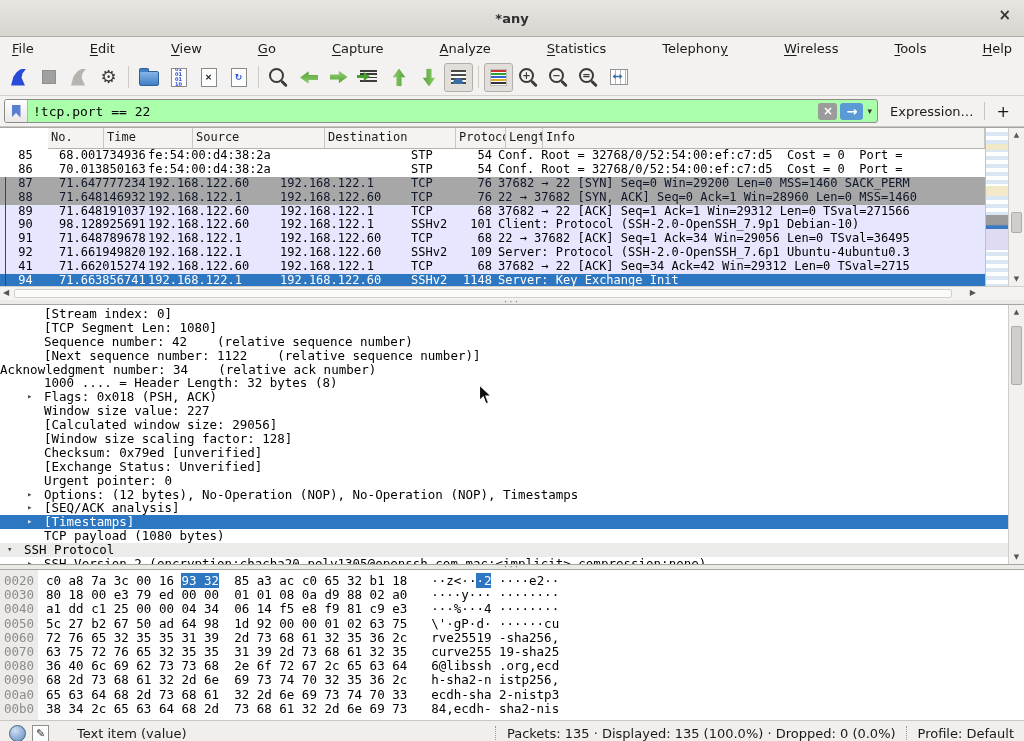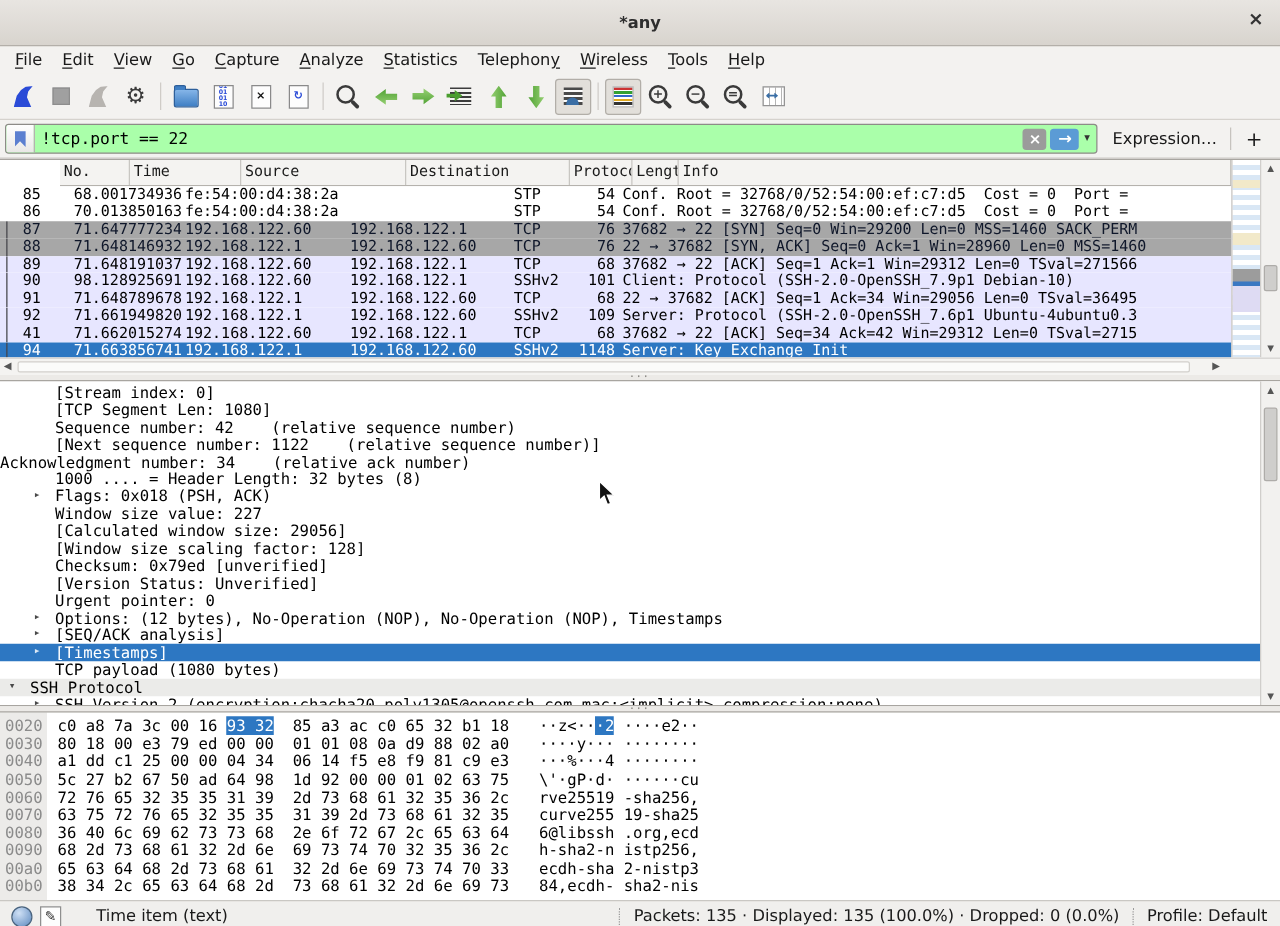--- a/index.html
+++ b/index.html
@@ -7,21 +7,21 @@
     font-family:"DejaVu Sans","Liberation Sans",sans-serif;display:flex;flex-direction:column;}
   .mono{font-family:"DejaVu Sans Mono","Liberation Mono",monospace;}
 
   
   .titlebar{height:36px;flex:0 0 36px;background:linear-gradient(#e8e5e1,#d8d4ce);
     border-bottom:1px solid #b3afa9;display:flex;align-items:center;justify-content:center;position:relative;}
   .titlebar .title{font-size:13px;font-weight:bold;color:#2e2e2e;}
   .titlebar .close{position:absolute;right:13px;top:8px;font-size:15px;font-weight:bold;color:#333;cursor:pointer;line-height:1;}
 
   
-  .menubar{height:22px;flex:0 0 22px;background:#f3f2f0;display:flex;align-items:center;padding-left:4px;}
+  .menubar{height:22px;flex:0 0 22px;background:#f3f2f0;display:flex;align-items:center;padding-left:4px;gap:40px;}
   .menu-item{font-size:13px;color:#1a1a1a;padding:0 8px;}
   .menu-item u{text-underline-offset:2px;}
 
   
   .toolbar{height:36px;flex:0 0 36px;background:#f3f2f0;border-bottom:1px solid #d5d2cd;
     display:flex;align-items:center;padding-left:4px;gap:1px;}
   .tbtn{width:27px;height:27px;display:flex;align-items:center;justify-content:center;border:1px solid transparent;border-radius:3px;position:relative;}
   .tbtn.pressed{background:#e2dfda;border-color:#b2aea8;}
   .tsep{width:1px;height:22px;background:#cfccc7;margin:0 4px;}
   .ic-fin{width:17px;height:17px;background:var(--c,#2a4bd7);clip-path:polygon(6% 100%,20% 48%,40% 20%,62% 5%,96% 0,74% 28%,68% 55%,88% 100%);}
@@ -370,21 +370,21 @@
         <div class="dline"><span style="padding-left: 44px; display: inline-block;">[TCP Segment Len: 1080]</span></div>
         <div class="dline"><span style="padding-left: 44px; display: inline-block;">Sequence number: 42    (relative sequence number)</span></div>
         <div class="dline"><span style="padding-left: 44px; display: inline-block;">[Next sequence number: 1122    (relative sequence number)]</span></div>
         <div class="dline"><span style="display: inline-block;">Acknowledgment number: 34    (relative ack number)</span></div>
         <div class="dline"><span style="padding-left: 44px; display: inline-block;">1000 .... = Header Length: 32 bytes (8)</span></div>
         <div class="dline"><span class="arrow" style="left: 27px;">▸</span><span style="padding-left: 44px; display: inline-block;">Flags: 0x018 (PSH, ACK)</span></div>
         <div class="dline"><span style="padding-left: 44px; display: inline-block;">Window size value: 227</span></div>
         <div class="dline"><span style="padding-left: 44px; display: inline-block;">[Calculated window size: 29056]</span></div>
         <div class="dline"><span style="padding-left: 44px; display: inline-block;">[Window size scaling factor: 128]</span></div>
         <div class="dline"><span style="padding-left: 44px; display: inline-block;">Checksum: 0x79ed [unverified]</span></div>
-        <div class="dline"><span style="padding-left: 44px; display: inline-block;">[Version Status: Unverified]</span></div>
+        <div class="dline"><span style="padding-left: 44px; display: inline-block;">[Exchange Status: Unverified]</span></div>
         <div class="dline"><span style="padding-left: 44px; display: inline-block;">Urgent pointer: 0</span></div>
         <div class="dline"><span class="arrow" style="left: 27px;">▸</span><span style="padding-left: 44px; display: inline-block;">Options: (12 bytes), No-Operation (NOP), No-Operation (NOP), Timestamps</span></div>
         <div class="dline"><span class="arrow" style="left: 27px;">▸</span><span style="padding-left: 44px; display: inline-block;">[SEQ/ACK analysis]</span></div>
         <div class="dline selected"><span class="arrow" style="left: 27px;">▸</span><span style="padding-left: 44px; display: inline-block;">[Timestamps]</span></div>
         <div class="dline"><span style="padding-left: 44px; display: inline-block;">TCP payload (1080 bytes)</span></div>
         <div class="dline shaded"><span class="arrow" style="left: 7px;">▾</span><span style="padding-left: 24px; display: inline-block;">SSH Protocol</span></div>
         <div class="dline"><span class="arrow" style="left: 27px;">▸</span><span style="padding-left: 44px; display: inline-block;">SSH Version 2 (encryption:chacha20-poly1305@openssh.com mac:&lt;implicit&gt; compression:none)</span></div>
       </div>
     <div class="dvscroll">
       <span class="sarrow top">▲</span>
@@ -406,21 +406,21 @@
       <div class="hline"><span class="hoff">0070</span><span class="hbytes"><span>63 75 72 76 65 32 35 35  31 39 2d 73 68 61 32 35</span></span><span class="hascii"><span>curve255 19-sha25</span></span></div>
       <div class="hline"><span class="hoff">0080</span><span class="hbytes"><span>36 40 6c 69 62 73 73 68  2e 6f 72 67 2c 65 63 64</span></span><span class="hascii"><span>6@libssh .org,ecd</span></span></div>
       <div class="hline"><span class="hoff">0090</span><span class="hbytes"><span>68 2d 73 68 61 32 2d 6e  69 73 74 70 32 35 36 2c</span></span><span class="hascii"><span>h-sha2-n istp256,</span></span></div>
       <div class="hline"><span class="hoff">00a0</span><span class="hbytes"><span>65 63 64 68 2d 73 68 61  32 2d 6e 69 73 74 70 33</span></span><span class="hascii"><span>ecdh-sha 2-nistp3</span></span></div>
       <div class="hline"><span class="hoff">00b0</span><span class="hbytes"><span>38 34 2c 65 63 64 68 2d  73 68 61 32 2d 6e 69 73</span></span><span class="hascii"><span>84,ecdh- sha2-nis</span></span></div>
     </div>
 
   <div class="statusbar">
     <span class="expert"></span>
     <span class="notepad">✎</span>
-    <span class="sb-left-text">Time item (text)</span>
+    <span class="sb-left-text">Text item (value)</span>
     <span class="sb-spacer"></span>
     <span class="sb-sep"></span>
     <span>Packets: 135 · Displayed: 135 (100.0%) · Dropped: 0 (0.0%)</span>
     <span class="sb-sep"></span>
     <span class="sb-right">Profile: Default</span>
   </div>
 
   <svg class="cursor" width="15" height="22" viewBox="0 0 15 22">
     <path d="M1.5 1 L1.5 16.5 L5.3 13 L7.9 19.8 L10.6 18.7 L7.9 12.1 L13.2 12.1 Z" fill="#111" stroke="#fff" stroke-width="1.1"></path>
   </svg>

